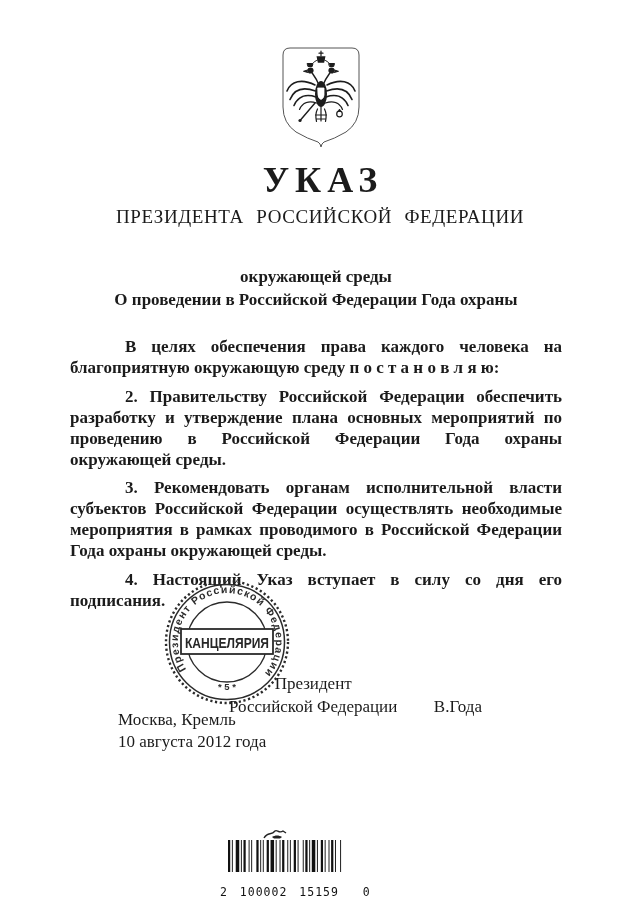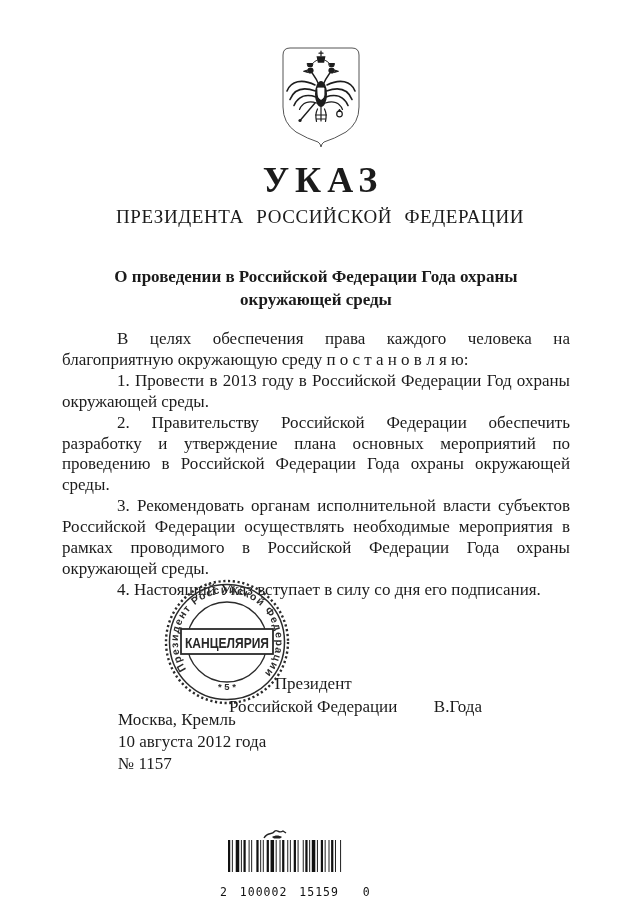--- a/index.html
+++ b/index.html
@@ -29,21 +29,21 @@
   }
   .doc-title{
     position:absolute;top:265px;left:62px;width:508px;
     text-align:center;font-weight:bold;font-size:17px;line-height:23px;
   }
   
   .body-text{
     position:absolute;top:329px;left:62px;width:508px;
     font-size:17px;line-height:20.9px;text-align:justify;
   }
-  .body-text p{margin:0;text-indent:55px;}
+  .body-text p{margin:8px;text-indent:55px;font-weight:bold;}
   
   .stamp{position:absolute;left:157px;top:578px;}
   .signature{
     position:absolute;left:229px;top:644px;width:253px;
     display:flex;justify-content:space-between;align-items:flex-end;
     font-size:17px;line-height:23px;
   }
   .sig-left{text-align:center;margin-top:28px;}
   
   .footer{
@@ -108,27 +108,26 @@
       <circle cx="18" cy="73.5" r="1.6" fill="#1d1d1d" stroke="none"></circle>
 
       <circle cx="57.5" cy="67" r="2.8" stroke-width="1.2"></circle>
       <path d="M57.5,62.5 L57.5,64.2 M56.3,63.3 L58.7,63.3" stroke-width="1"></path>
     </g>
   </svg>
 
   <div class="doc-type">УКАЗ</div>
   <div class="authority">ПРЕЗИДЕНТА РОССИЙСКОЙ ФЕДЕРАЦИИ</div>
   <div class="doc-title">
+    <div>окружающей среды</div>
     <div>О проведении в Российской Федерации Года охраны</div>
-    <div>окружающей среды</div>
   </div>
 
   <div class="body-text">
     <p>В целях обеспечения права каждого человека на благоприятную окружающую среду п о с т а н о в л я ю:</p>
-    <p>1. Провести в 2013 году в Российской Федерации Год охраны окружающей среды.</p>
     <p>2. Правительству Российской Федерации обеспечить разработку и утверждение плана основных мероприятий по проведению в Российской Федерации Года охраны окружающей среды.</p>
     <p>3. Рекомендовать органам исполнительной власти субъектов Российской Федерации осуществлять необходимые мероприятия в рамках проводимого в Российской Федерации Года охраны окружающей среды.</p>
     <p>4. Настоящий Указ вступает в силу со дня его подписания.</p>
   </div>
 
   <div class="signature">
     <div class="sig-left">
       <div>Президент</div>
       <div>Российской Федерации</div>
     </div>
@@ -150,21 +149,20 @@
       </text>
     </g>
     <rect x="24" y="51" width="92" height="25" fill="#ffffff" stroke="#2b2b2b" stroke-width="1.8"></rect>
     <text x="70" y="69.5" text-anchor="middle" font-size="15.5" font-weight="bold" textLength="84" lengthAdjust="spacingAndGlyphs" fill="#262626" font-family="&quot;Liberation Sans&quot;, sans-serif">КАНЦЕЛЯРИЯ</text>
     <text x="70" y="112" text-anchor="middle" font-size="9.5" font-weight="bold" fill="#2b2b2b" font-family="&quot;Liberation Sans&quot;, sans-serif">* 5 *</text>
   </svg>
 
   <div class="footer">
     <div>Москва, Кремль</div>
     <div>10 августа 2012 года</div>
-    <div>№ 1157</div>
   </div>
 
   <div class="barcode-wrap">
     <svg class="scan-mark" width="26" height="12" viewBox="0 0 26 12">
       <path d="M2,10 C6,3 9,8 13,3 C15,1 17,6 21,3 L24,5" fill="none" stroke="#222" stroke-width="1.4"></path>
       <path d="M10,9 C13,7 17,7 20,9 L18,10.5 L12,10.5 Z" fill="#222"></path>
     </svg>
     <svg width="116" height="32" viewBox="0 0 116 32">
       <g id="barcode-bars" fill="#111">
           <rect x="0.00" y="0" width="2.23" height="32"></rect>

